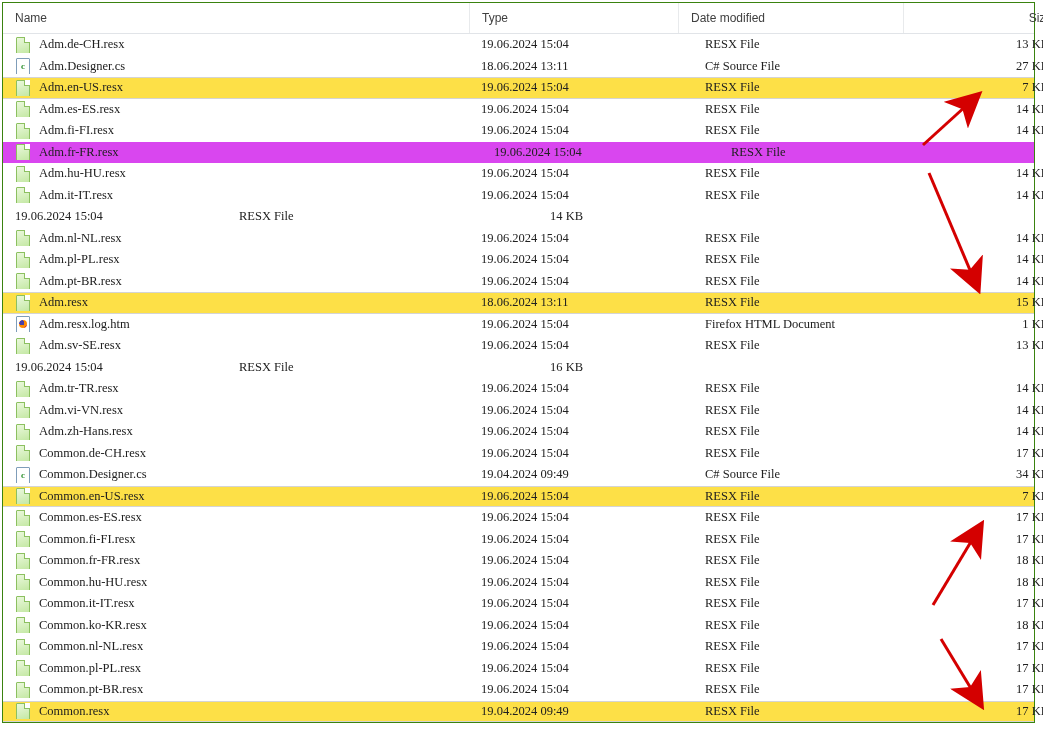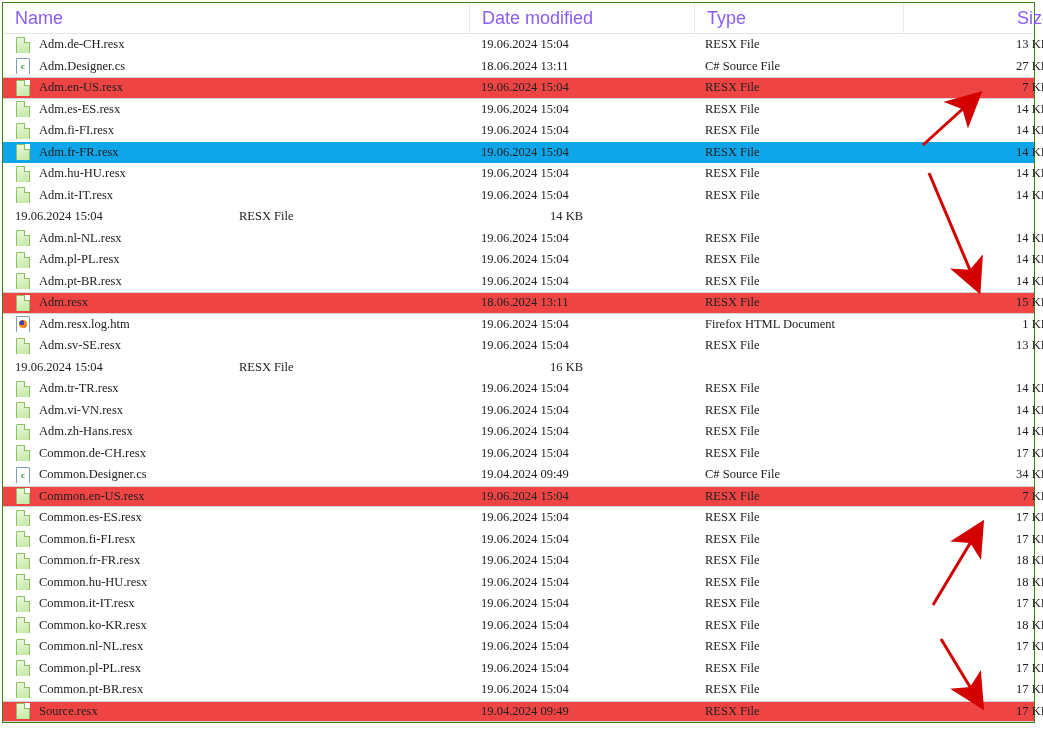--- a/index.html
+++ b/index.html
@@ -20,22 +20,22 @@
     margin: 2px;
     box-sizing: border-box;
   }
 
   
   .hdr {
     display: flex;
     align-items: center;
     height: 30px;
     border-bottom: 1px solid #e1e4e8;
-    color: #8b5cf6;
-    font-size: 18px;
+    color: #404040;
+    font-size: 12px;
     user-select: none;
   }
   .hdr .col {
     padding-left: 12px;
     border-right: 1px solid #e8eaec;
     height: 100%;
     display: flex;
     align-items: center;
   }
   .hdr .col:last-child { border-right: none; }
@@ -55,22 +55,22 @@
     font-family: Liberation Serif, serif;
   }
   .row .cell {
     padding-left: 12px;
     white-space: nowrap;
     overflow: hidden;
   }
   .row .c-name { display:flex; align-items:center; }
   .row .c-size { text-align:right; padding-right: 14px; }
 
-  .row.sel-yellow { background:#ef4444; border-top:1px solid #d4d4d4; border-bottom:1px solid #d4d4d4; }
-  .row.sel-blue   { background:#0ea5e9; }
+  .row.sel-yellow { background:#fde047; border-top:1px solid #d4d4d4; border-bottom:1px solid #d4d4d4; }
+  .row.sel-blue   { background:#d946ef;gap:13px; }
 
   
   .ico {
     width:16px; height:16px;
     flex:0 0 16px;
     margin-right: 8px;
     position:relative;
   }
   
   .ico-resx::before {
@@ -125,22 +125,22 @@
     pointer-events:none;
   }
 </style>
 </head>
 <body>
 
 <div class="frame">
 
   <div class="hdr">
     <div class="col c-name">Name</div>
+    <div class="col c-type">Type</div>
     <div class="col c-date">Date modified</div>
-    <div class="col c-type">Type</div>
     <div class="col c-size">Size</div>
   </div>
 
   <div id="rows">
       <div class="row">
         <div class="cell c-name">
           <span class="ico ico-resx"></span>
           <span>Adm.de-CH.resx</span>
         </div>
         <div class="cell c-date">19.06.2024 15:04</div>
@@ -405,21 +405,21 @@
           <span class="ico ico-resx"></span>
           <span>Common.pt-BR.resx</span>
         </div>
         <div class="cell c-date">19.06.2024 15:04</div>
         <div class="cell c-type">RESX File</div>
         <div class="cell c-size">17 KB</div>
       </div>
       <div class="row sel-yellow">
         <div class="cell c-name">
           <span class="ico ico-resx"></span>
-          <span>Source.resx</span>
+          <span>Common.resx</span>
         </div>
         <div class="cell c-date">19.04.2024 09:49</div>
         <div class="cell c-type">RESX File</div>
         <div class="cell c-size">17 KB</div>
       </div>
     </div>
 
 </div>
 
 <svg class="arrows" width="1033" height="726">

